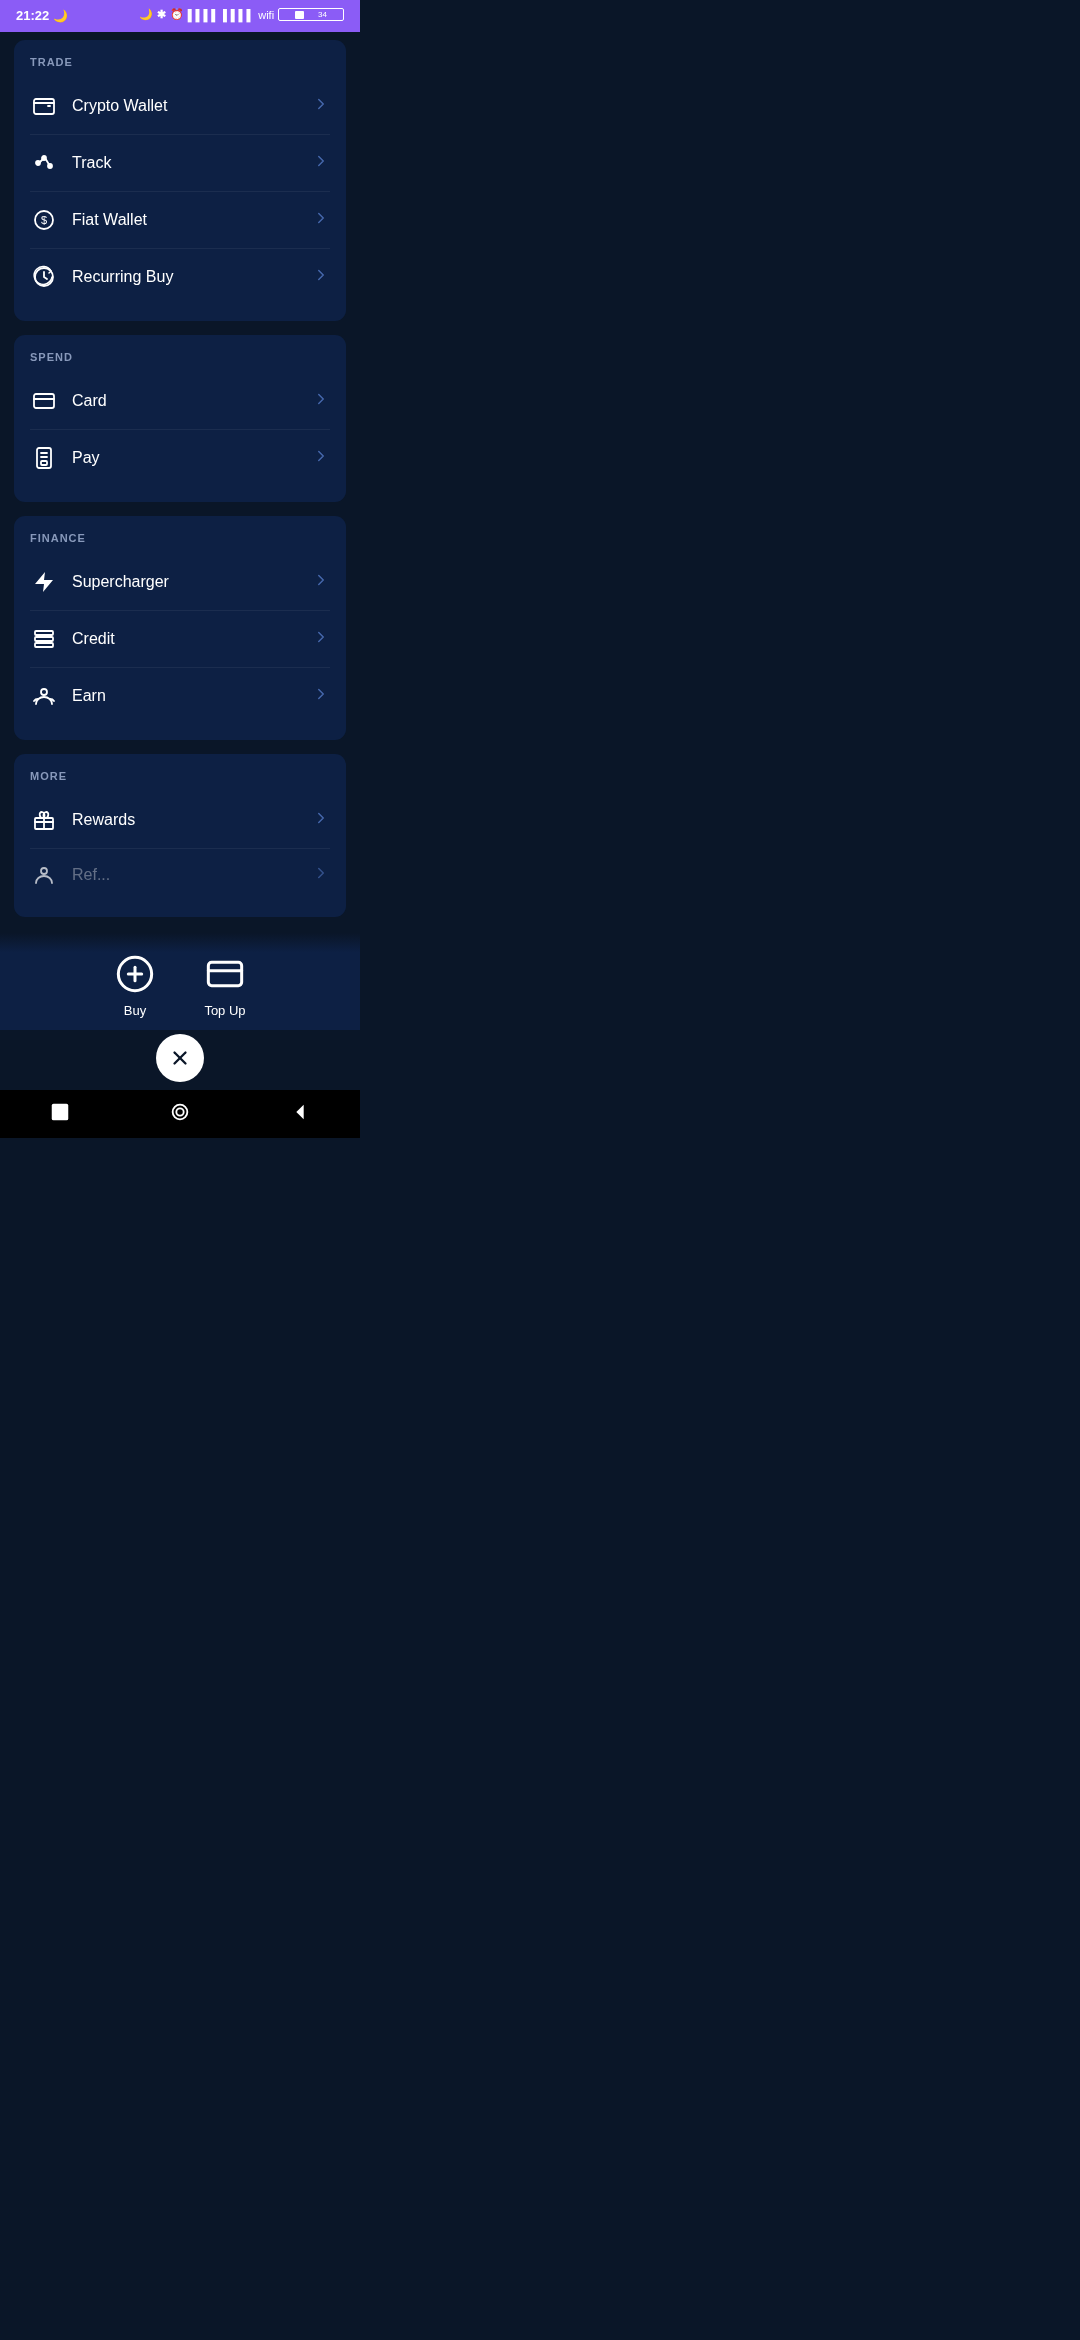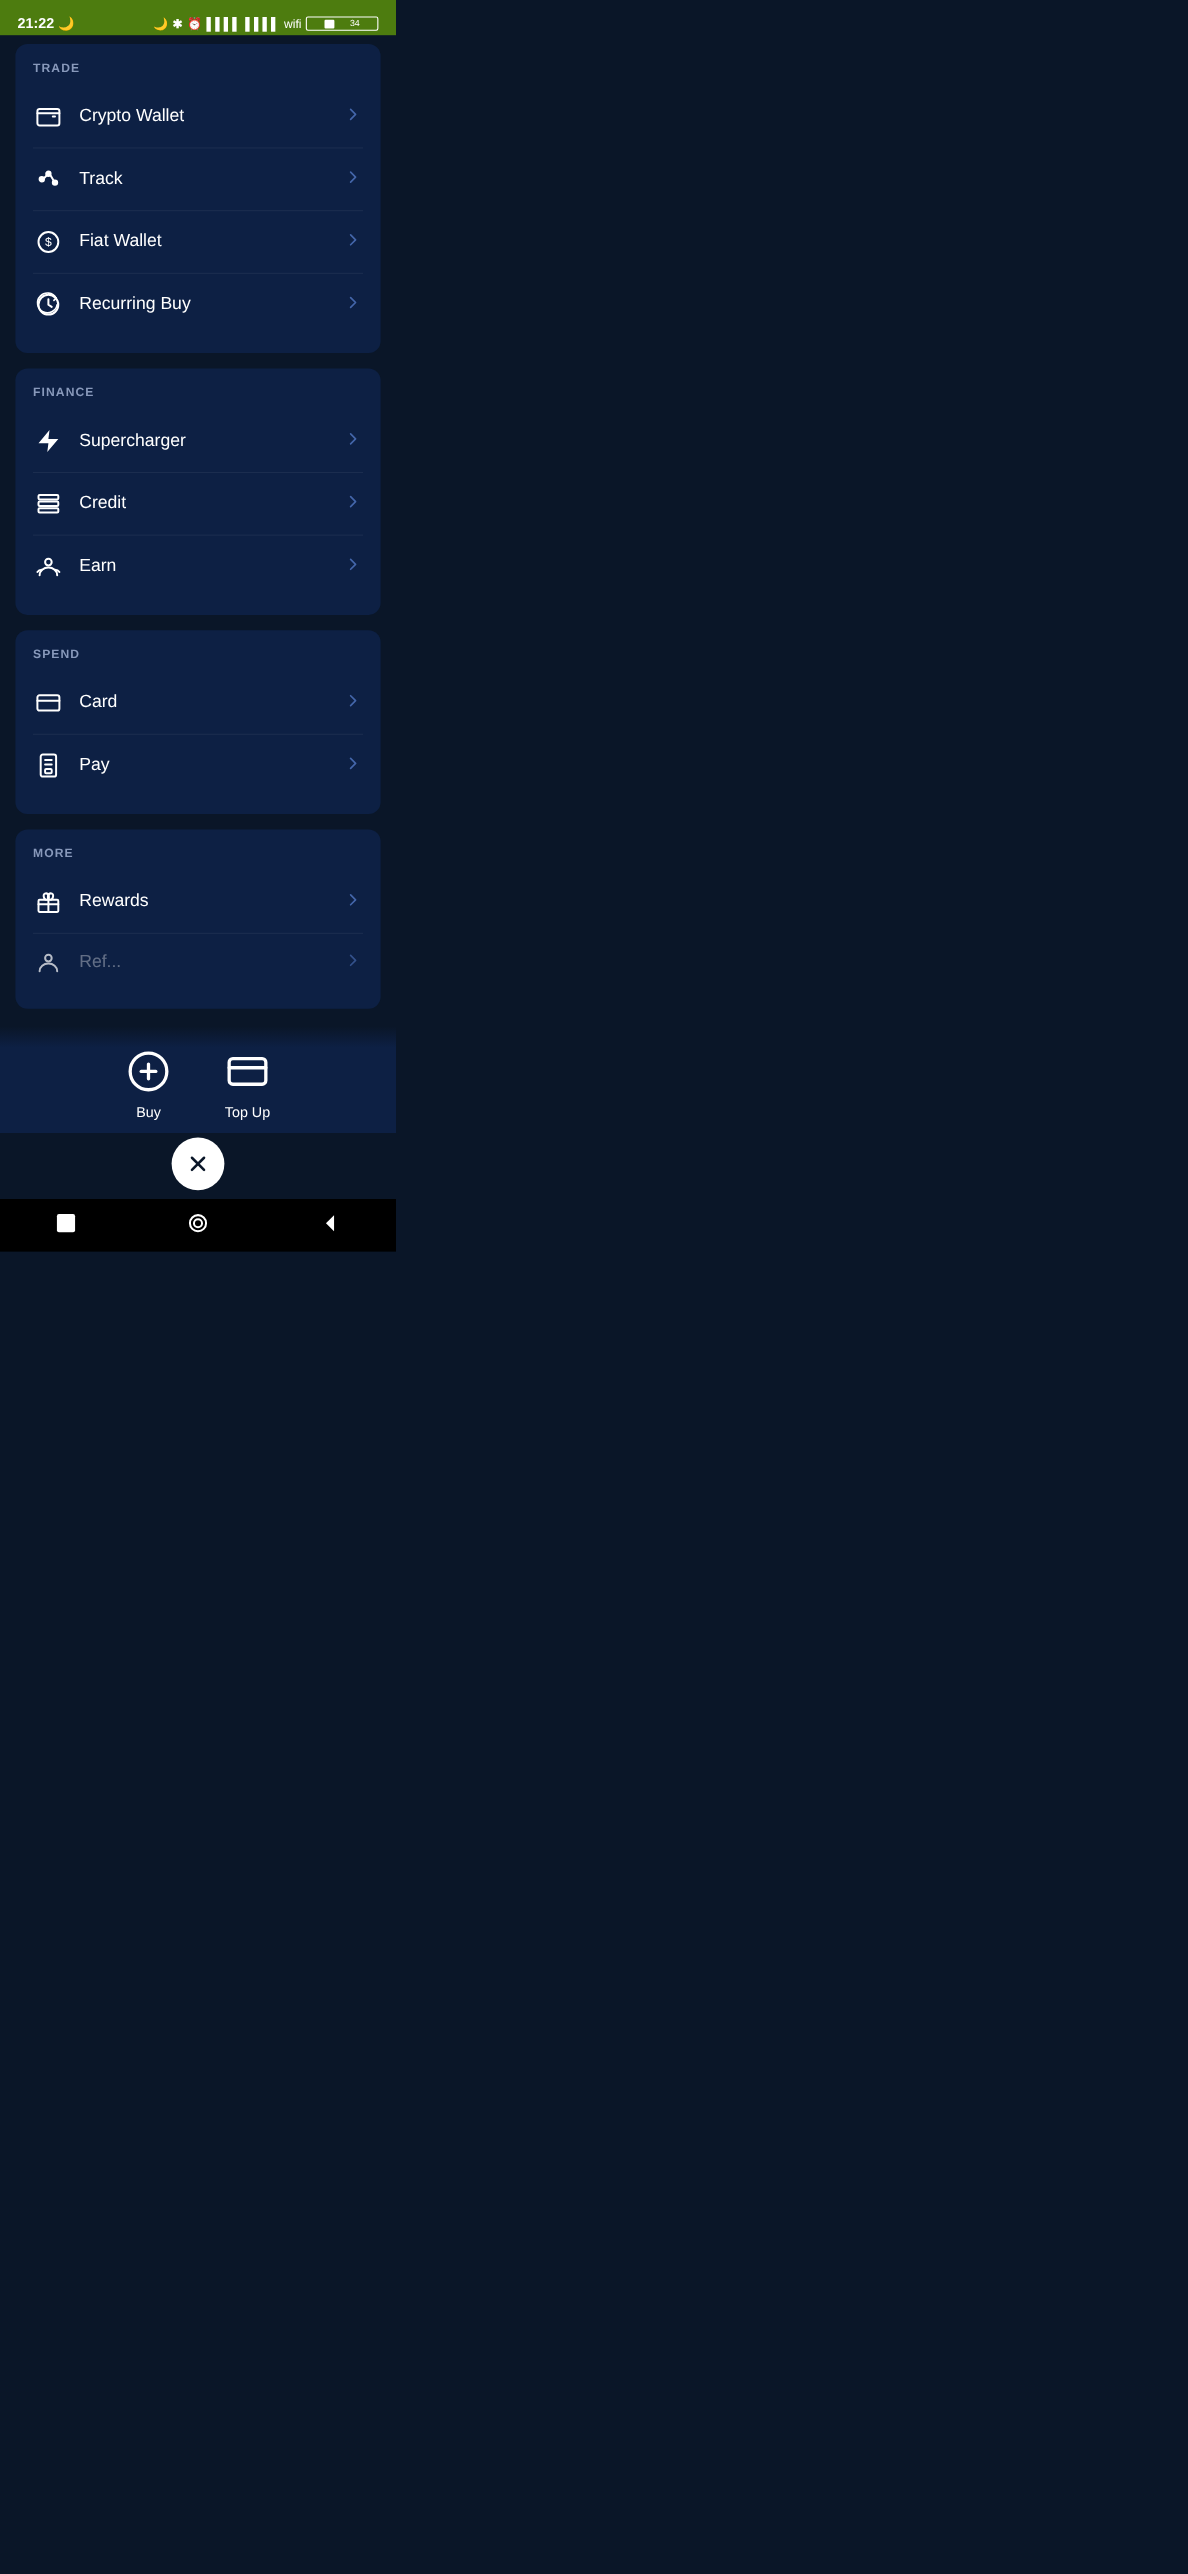--- a/index.html
+++ b/index.html
@@ -14,24 +14,24 @@
       min-height: 780px;
       background-color: #0a1628;
       font-family: -apple-system, BlinkMacSystemFont, 'Segoe UI', sans-serif;
       color: #ffffff;
       overflow-x: hidden;
     }
 
     .status-bar {
       display: flex;
       justify-content: space-between;
-      align-items: flex-end;
+      align-items: flex-start;
       padding: 8px 16px 4px;
       height: 32px;
-      background-color: #4d7c0f;
+      background-color: #8b5cf6;
     }
 
     .status-time {
       font-size: 13px;
       font-weight: 600;
       color: #ffffff;
       display: flex;
       align-items: center;
       gap: 4px;
     }
@@ -355,20 +355,62 @@
       </div>
       <div class="chevron">
         <svg viewBox="0 0 24 24">
             <polyline points="9 18 15 12 9 6"></polyline>
           </svg>
       </div>
     </div>
   </div>
 
   <div class="section-card">
+    <div class="section-label">SPEND</div>
+
+    <div class="menu-item">
+      <div class="menu-item-left">
+        <div class="menu-icon">
+          <svg viewBox="0 0 24 24">
+              <rect x="2" y="5" width="20" height="14" rx="2"></rect>
+              <line x1="2" y1="10" x2="22" y2="10"></line>
+            </svg>
+        </div>
+        <span class="menu-label">Card</span>
+      </div>
+      <div class="chevron">
+        <svg viewBox="0 0 24 24">
+            <polyline points="9 18 15 12 9 6"></polyline>
+          </svg>
+      </div>
+    </div>
+
+    <div class="divider"></div>
+
+    <div class="menu-item">
+      <div class="menu-item-left">
+        <div class="menu-icon">
+          <svg viewBox="0 0 24 24">
+              <rect x="5" y="2" width="14" height="20" rx="2"></rect>
+              <line x1="9" y1="7" x2="15" y2="7"></line>
+              <line x1="9" y1="11" x2="15" y2="11"></line>
+              <rect x="9" y="15" width="6" height="4" rx="1"></rect>
+            </svg>
+        </div>
+        <span class="menu-label">Pay</span>
+      </div>
+      <div class="chevron">
+        <svg viewBox="0 0 24 24">
+            <polyline points="9 18 15 12 9 6"></polyline>
+          </svg>
+      </div>
+    </div>
+  </div>
+
+  <div class="section-card">
     <div class="section-label">FINANCE</div>
 
     <div class="menu-item">
       <div class="menu-item-left">
         <div class="menu-icon">
           <svg viewBox="0 0 24 24">
               <polygon points="13 2 3 14 12 14 11 22 21 10 12 10 13 2" fill="#fff" stroke="none"></polygon>
             </svg>
         </div>
         <span class="menu-label">Supercharger</span>
@@ -406,62 +448,20 @@
       <div class="menu-item-left">
         <div class="menu-icon">
           <svg viewBox="0 0 24 24">
             <circle cx="12" cy="8" r="3"></circle>
             <path d="M4 20c0-4 3.6-7 8-7s8 3 8 7"></path>
             <path d="M2 17c1-1.5 2-2 4-2"></path>
             <path d="M22 17c-1-1.5-2-2-4-2"></path>
           </svg>
         </div>
         <span class="menu-label">Earn</span>
-      </div>
-      <div class="chevron">
-        <svg viewBox="0 0 24 24">
-            <polyline points="9 18 15 12 9 6"></polyline>
-          </svg>
-      </div>
-    </div>
-  </div>
-
-  <div class="section-card">
-    <div class="section-label">SPEND</div>
-
-    <div class="menu-item">
-      <div class="menu-item-left">
-        <div class="menu-icon">
-          <svg viewBox="0 0 24 24">
-              <rect x="2" y="5" width="20" height="14" rx="2"></rect>
-              <line x1="2" y1="10" x2="22" y2="10"></line>
-            </svg>
-        </div>
-        <span class="menu-label">Card</span>
-      </div>
-      <div class="chevron">
-        <svg viewBox="0 0 24 24">
-            <polyline points="9 18 15 12 9 6"></polyline>
-          </svg>
-      </div>
-    </div>
-
-    <div class="divider"></div>
-
-    <div class="menu-item">
-      <div class="menu-item-left">
-        <div class="menu-icon">
-          <svg viewBox="0 0 24 24">
-              <rect x="5" y="2" width="14" height="20" rx="2"></rect>
-              <line x1="9" y1="7" x2="15" y2="7"></line>
-              <line x1="9" y1="11" x2="15" y2="11"></line>
-              <rect x="9" y="15" width="6" height="4" rx="1"></rect>
-            </svg>
-        </div>
-        <span class="menu-label">Pay</span>
       </div>
       <div class="chevron">
         <svg viewBox="0 0 24 24">
             <polyline points="9 18 15 12 9 6"></polyline>
           </svg>
       </div>
     </div>
   </div>
 
   <div class="section-card">

